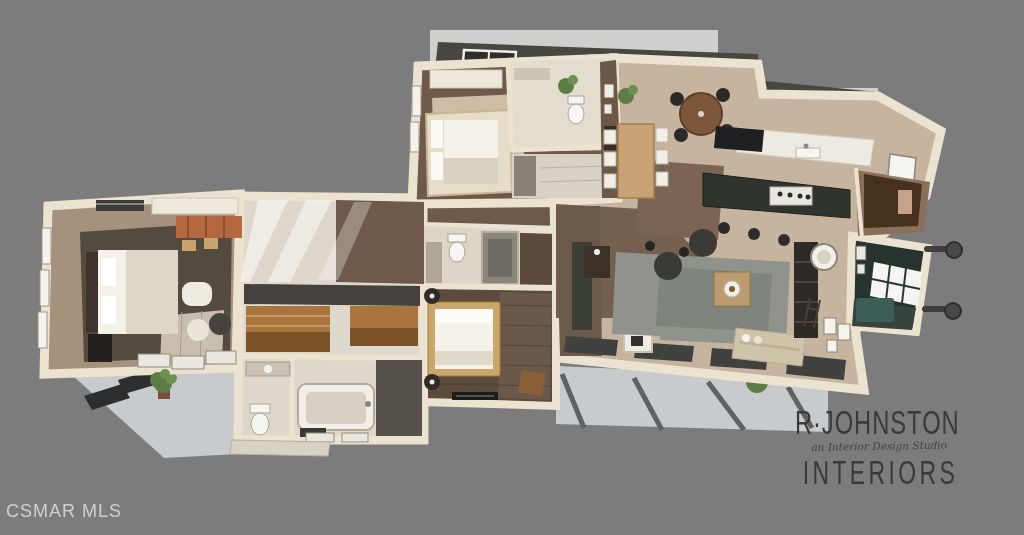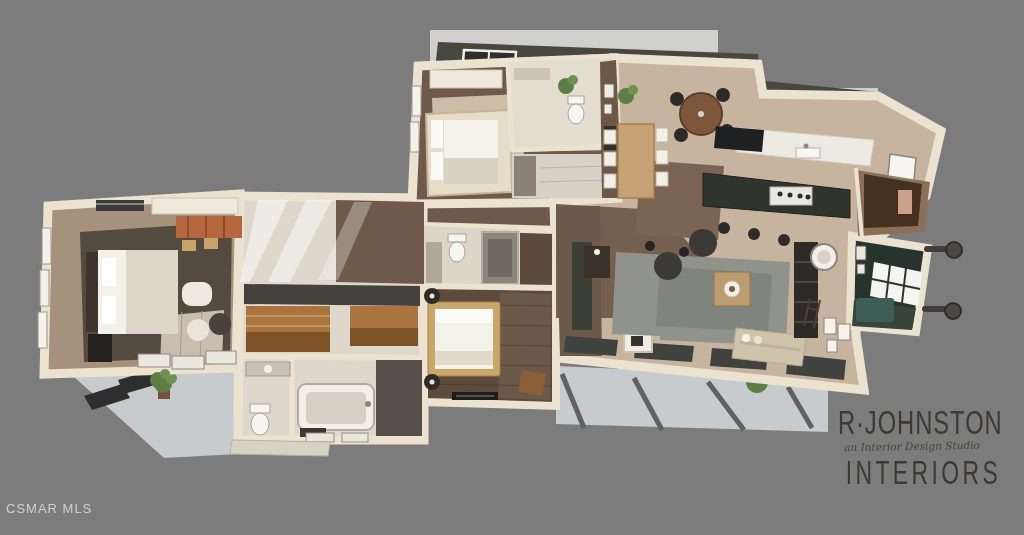--- a/index.html
+++ b/index.html
@@ -1,19 +1,19 @@
 <!DOCTYPE html>
 <html><head>
 <meta charset="utf-8">
 <style>
   html,body{margin:0;padding:0;background:#5f5f5f;}
   .stage{position:relative;width:1024px;height:535px;overflow:hidden;background:#7c7c7c;font-family:"Liberation Sans",sans-serif;}
   .stage svg{position:absolute;left:0;top:0;}
-  .watermark{position:absolute;left:6px;top:501px;font-size:13px;letter-spacing:1px;color:#d9d9d9;opacity:.9;}
-  .logo{position:absolute;left:834px;top:407px;width:156px;text-align:center;color:#3b3a38;line-height:1;}
+  .watermark{position:absolute;left:6px;top:501px;font-size:18px;letter-spacing:1px;color:#d9d9d9;opacity:.9;}
+  .logo{position:absolute;left:791px;top:407px;width:156px;text-align:right;color:#3b3a38;line-height:1;}
   .logo .l1{font-size:25px;font-weight:300;letter-spacing:1px;transform:scale(.95,1.3);transform-origin:center top;white-space:nowrap;}
   .logo .tag{margin-top:9px;font-family:"DejaVu Serif",serif;font-style:italic;font-size:10.5px;color:#45443f;white-space:nowrap;transform:rotate(-1deg);}
   .logo .l2{margin-top:4px;font-size:27px;font-weight:300;letter-spacing:4px;transform:scale(.85,1.25);transform-origin:center top;white-space:nowrap;}
 </style>
 </head>
 <body>
 
 <div class="stage">
 <svg width="1024" height="535" viewBox="0 0 1024 535">
 

